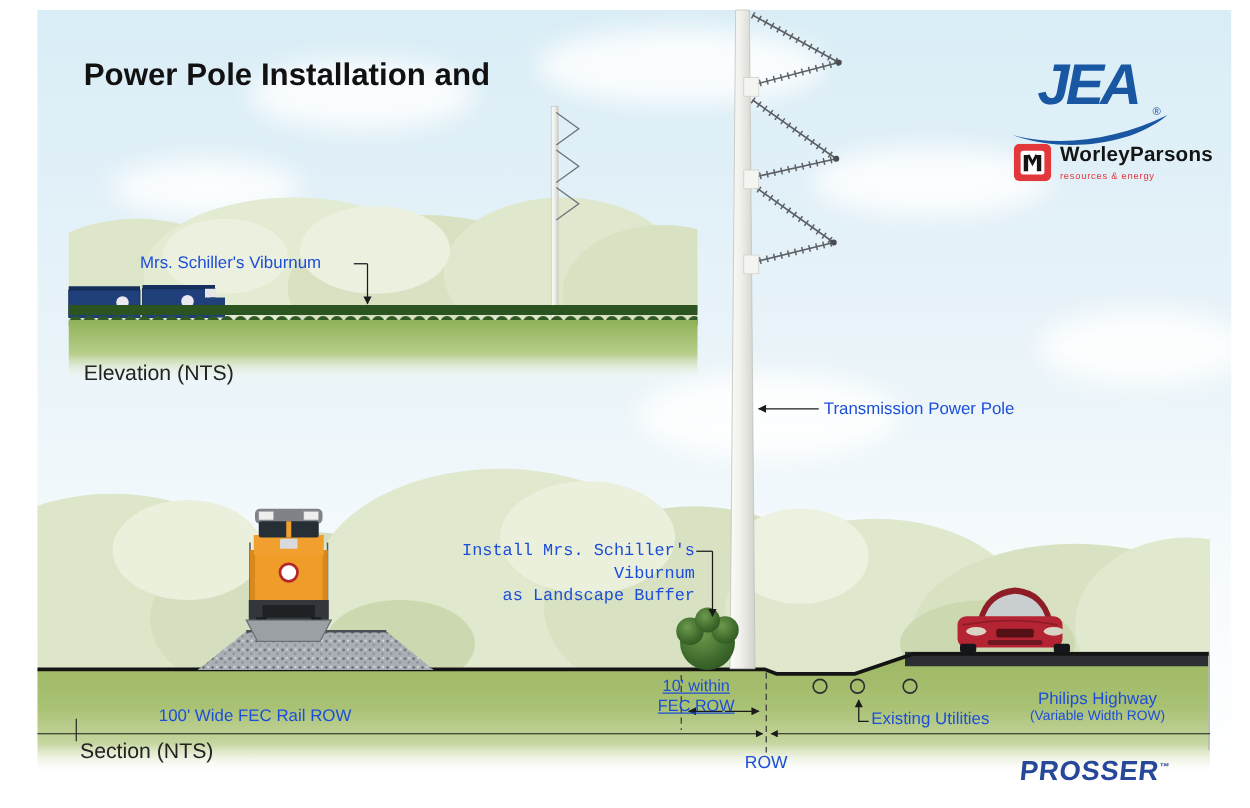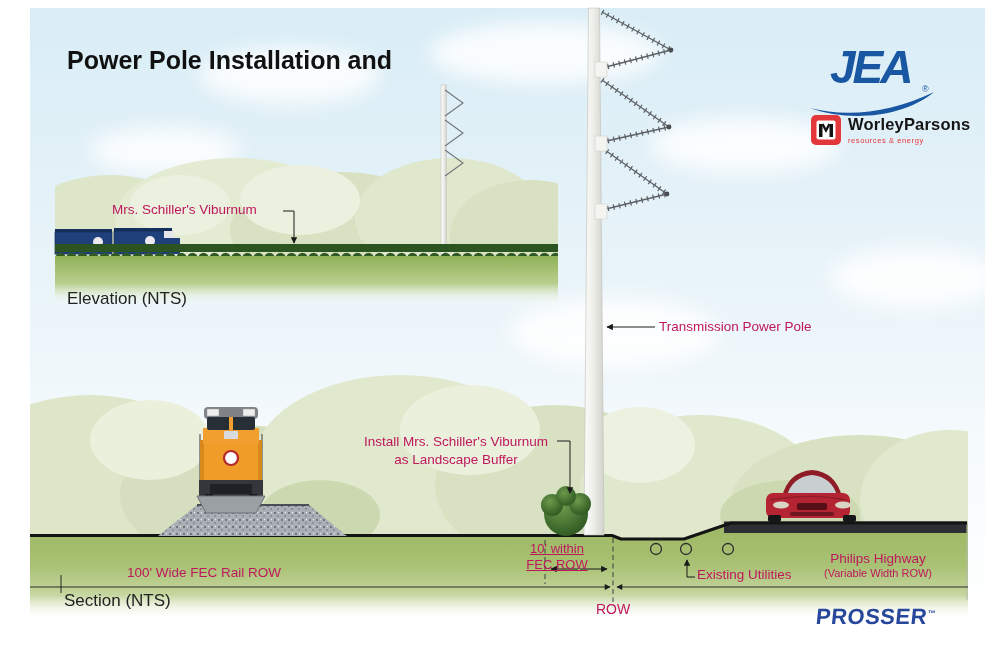--- a/index.html
+++ b/index.html
@@ -2,26 +2,26 @@
 <html><head>
 <meta charset="utf-8">
 <style>
   html,body{margin:0;padding:0;background:#ffffff;}
   .page{position:relative;width:1000px;height:646px;background:#ffffff;overflow:hidden;
         font-family:"Liberation Sans",sans-serif;color:#1b1b1b;}
   .sky{position:absolute;left:30px;top:8px;width:955px;height:612px;
        background:linear-gradient(180deg,#d9edf6 0%,#e3f1f8 28%,#edf6fa 55%,#f7fbfd 75%,#ffffff 100%);}
   .cloud{position:absolute;background:rgba(255,255,255,0.85);border-radius:50%;filter:blur(10px);}
   .scene{position:absolute;left:0;top:0;}
-  .lbl{position:absolute;white-space:nowrap;color:#be185d;}
+  .lbl{position:absolute;white-space:nowrap;color:#1d4ed8;}
   .title{position:absolute;left:67px;top:44px;font-size:25px;line-height:33px;font-weight:bold;color:#111;}
   .f13{font-size:13.5px;}
   .cap{font-size:17px;color:#222;}
   .center{text-align:center;white-space:normal;}
-  .right{text-align:center;white-space:normal;}
+  .right{text-align:right;white-space:normal;font-family:Liberation Mono, monospace;}
   
   .jea{position:absolute;left:806px;top:40px;width:150px;height:70px;}
   .jea-text{position:absolute;left:24px;top:0;font-size:46px;font-weight:bold;font-style:italic;
             letter-spacing:-3px;color:#1a57a3;}
   .jea-reg{position:absolute;left:116px;top:44px;font-size:9px;color:#1a57a3;}
   .jea-swoosh{position:absolute;left:2px;top:52px;}
   
   .worley{position:absolute;left:811px;top:115px;display:flex;align-items:flex-start;}
   .worley-text{margin-left:7px;}
   .worley-name{font-size:16.5px;font-weight:bold;color:#141414;letter-spacing:0.2px;}

